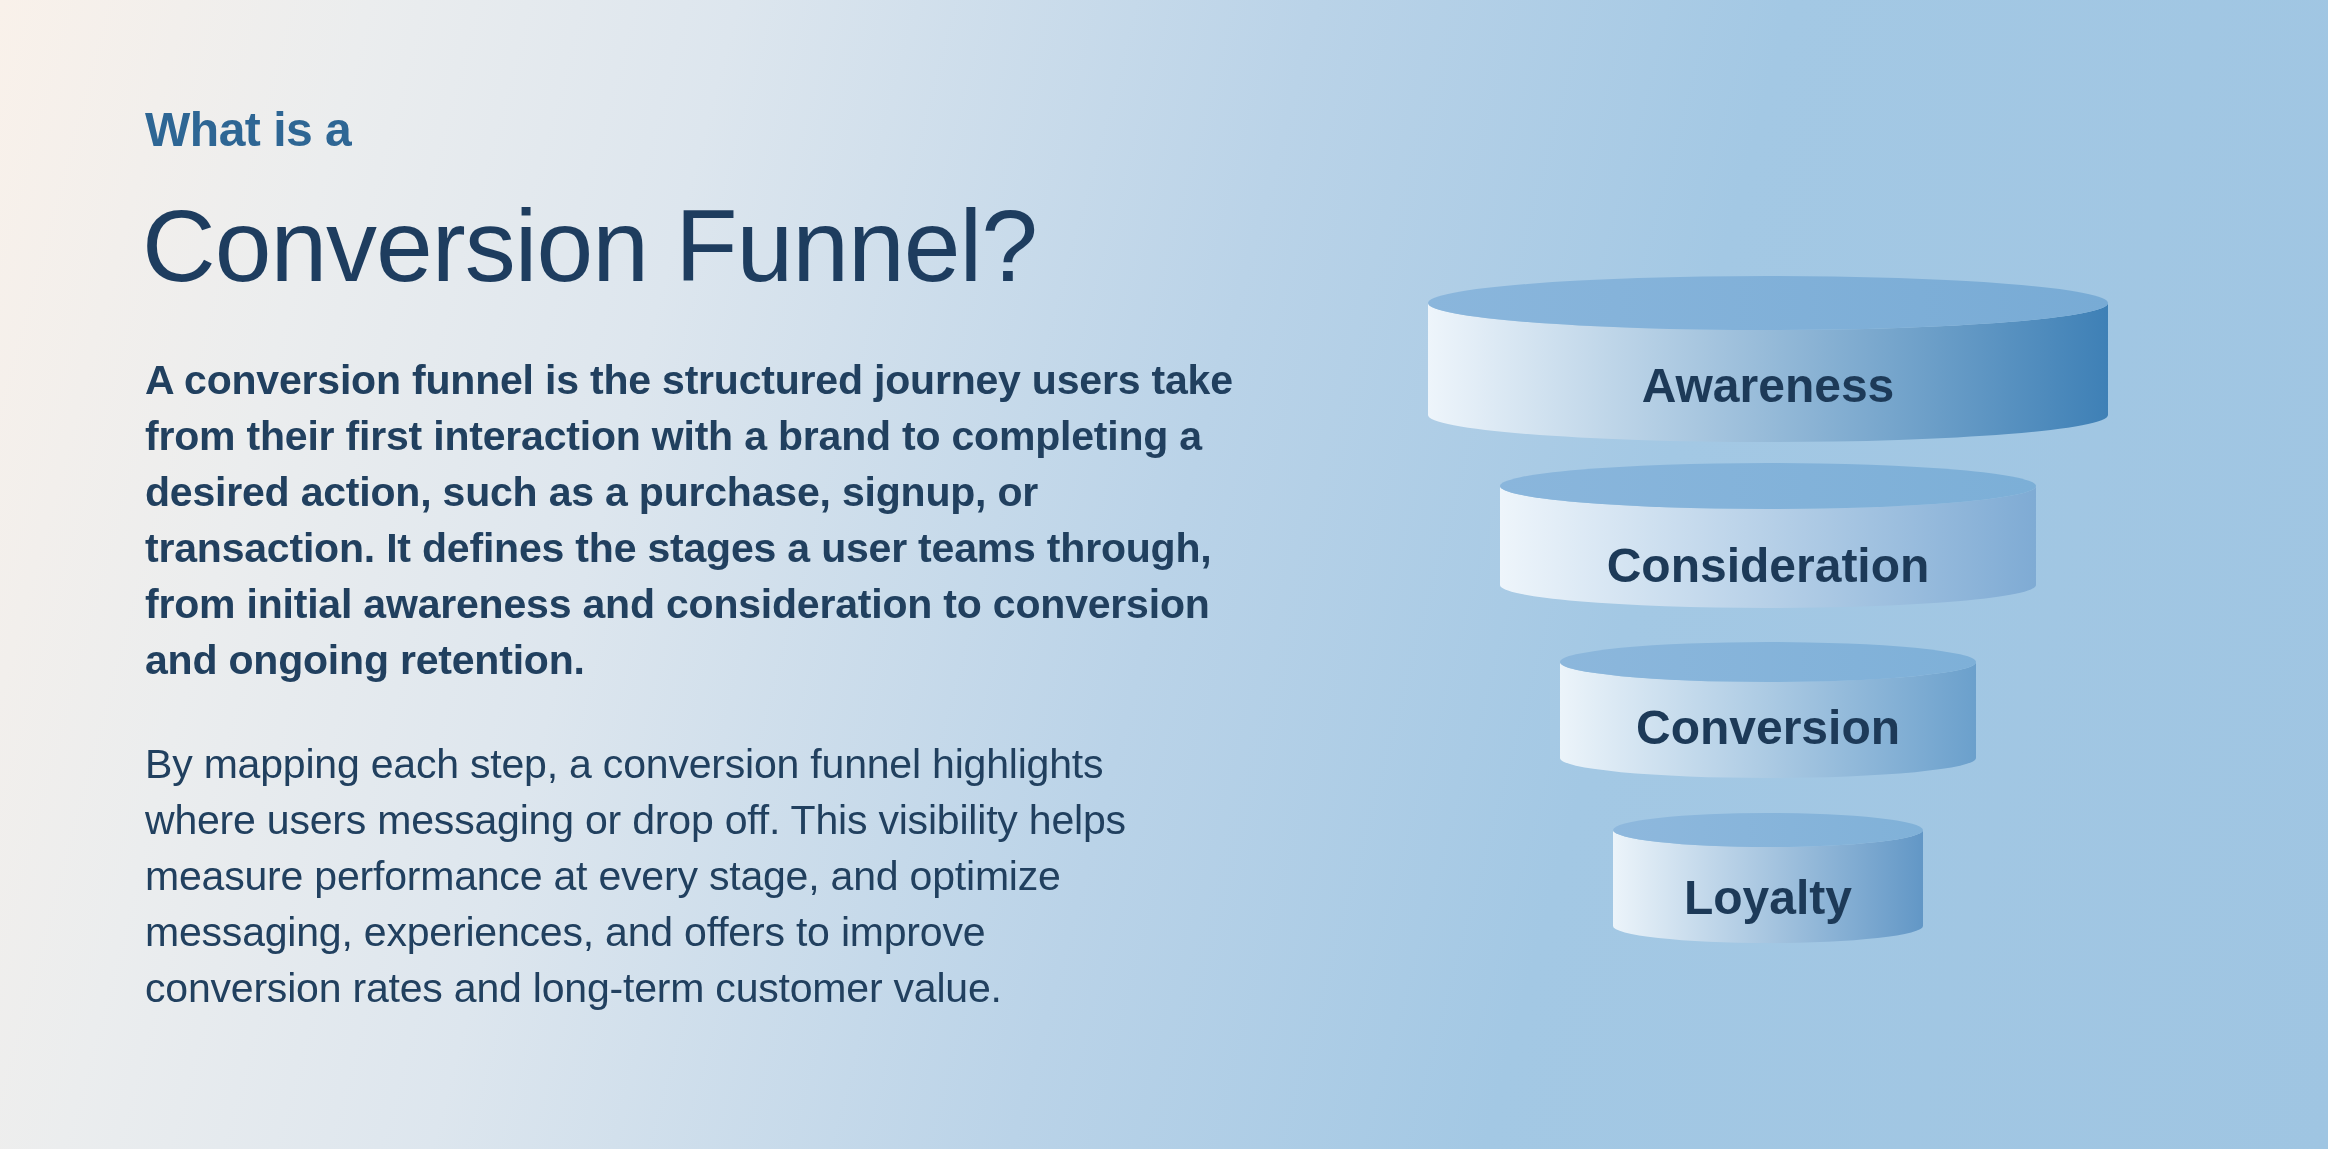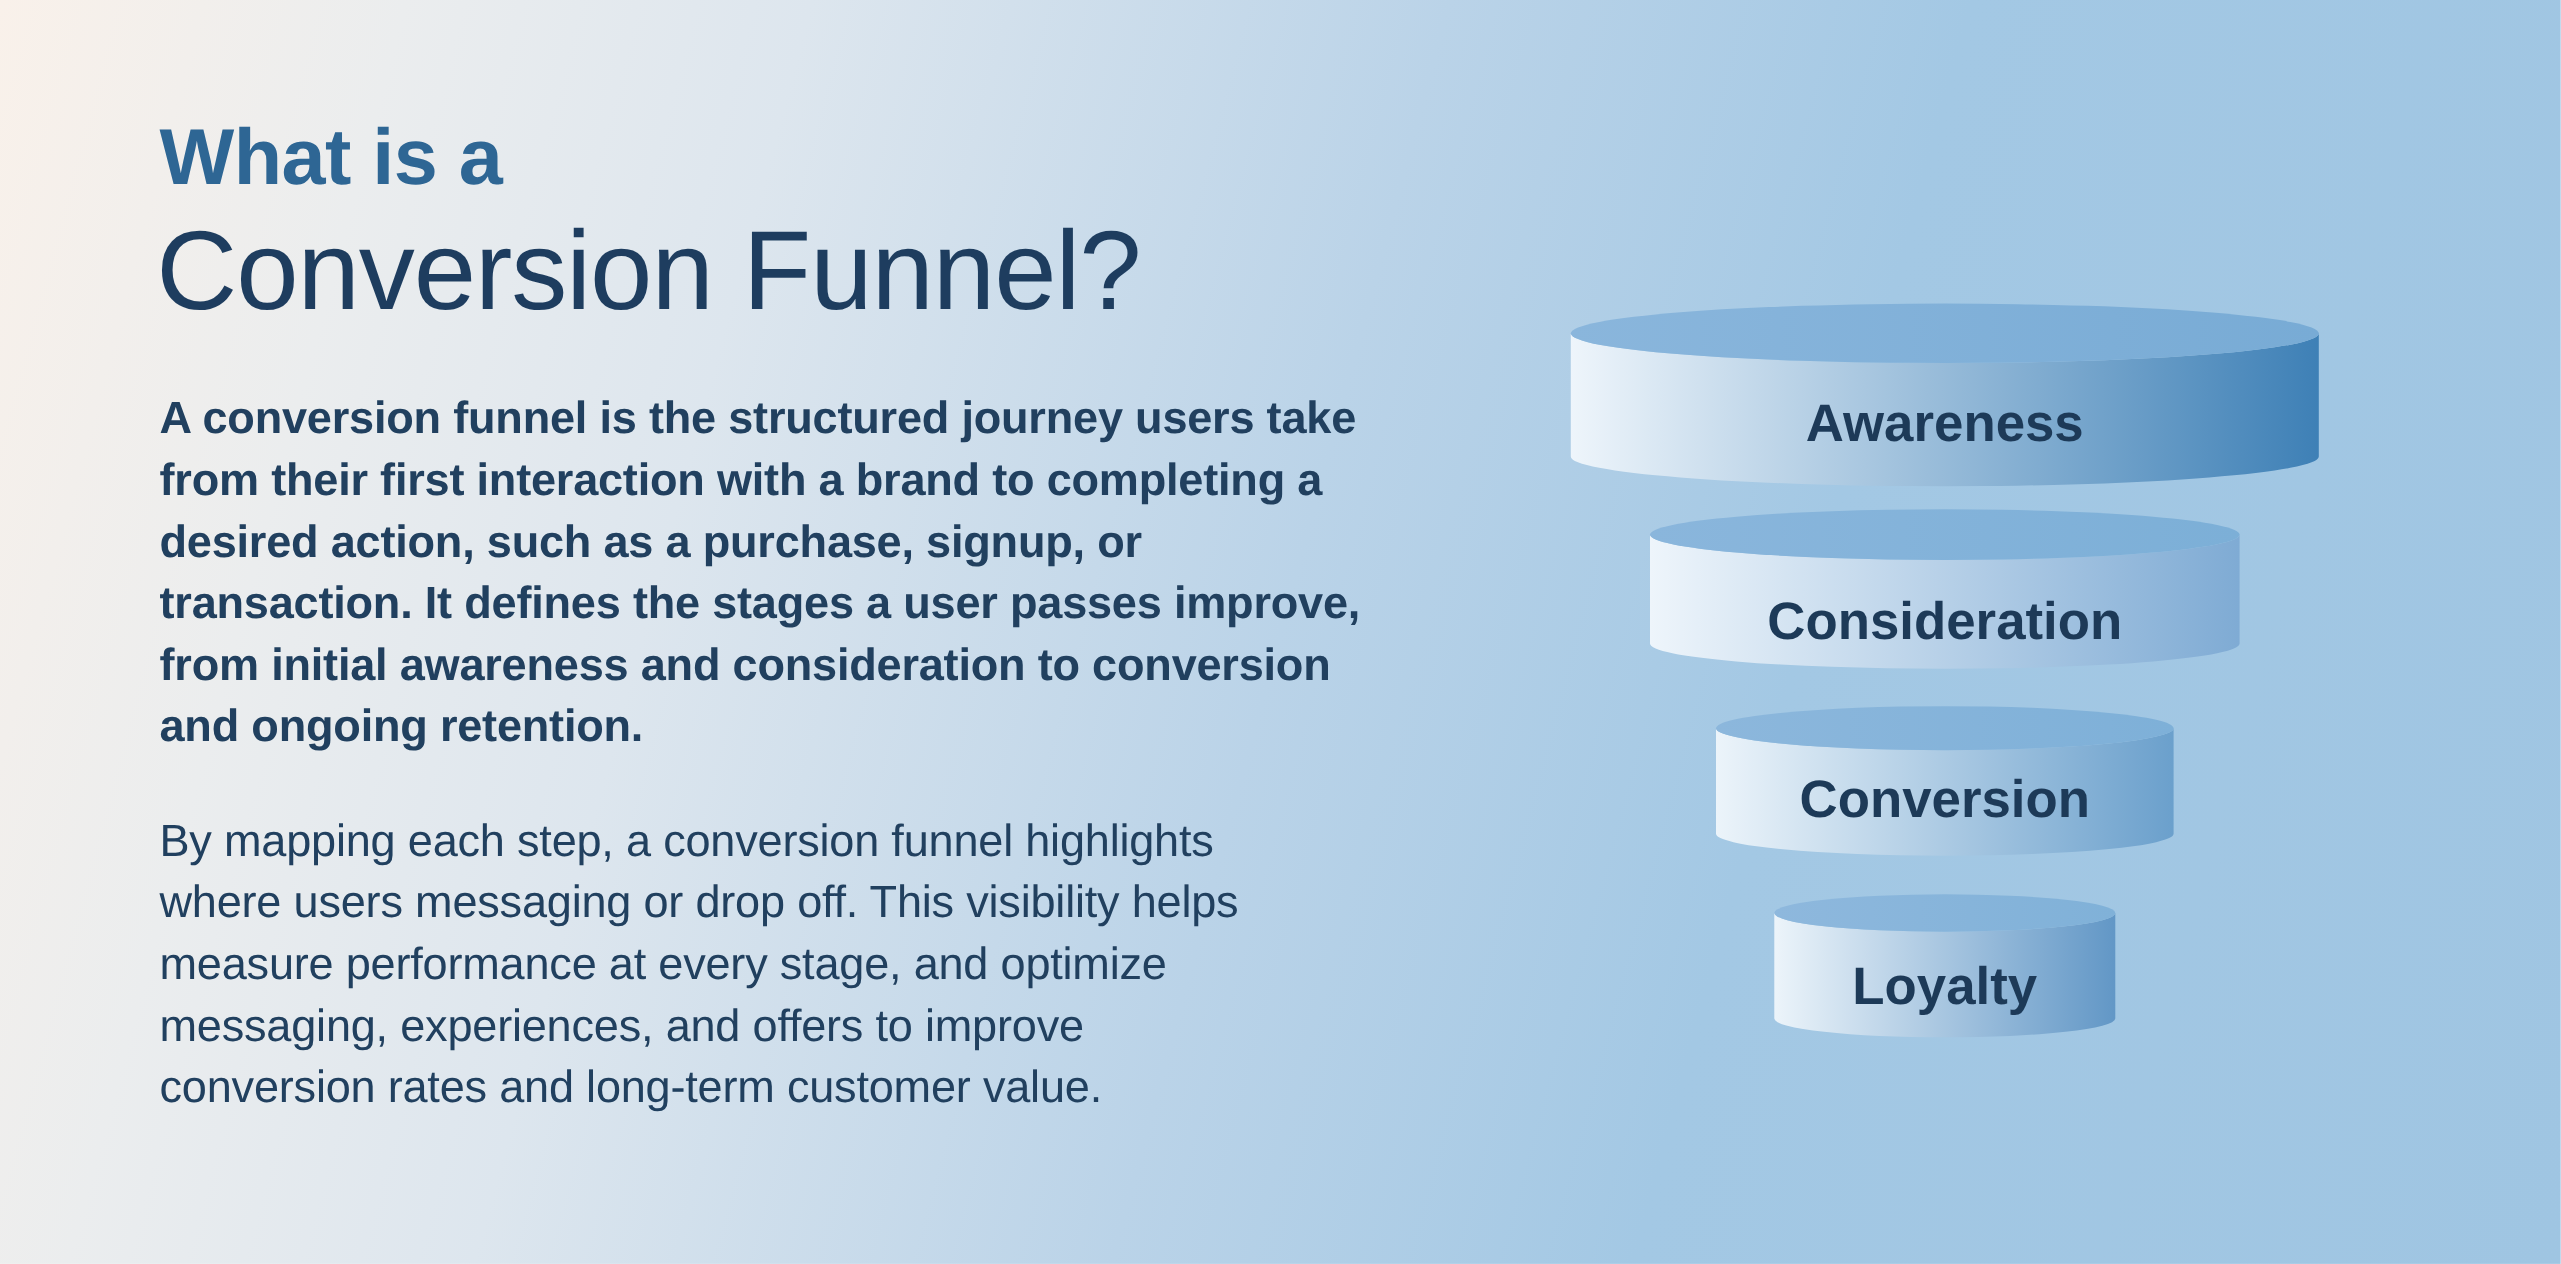--- a/index.html
+++ b/index.html
@@ -13,21 +13,21 @@
       #f9f1ea 0%,
       #ebedee 14%,
       #dde6ee 28%,
       #bad3e8 50%,
       #a3c8e4 68%,
       #9fc5e2 100%);
   }
   .eyebrow{
     position:absolute;
     left:145px; top:104px;
-    font-size:72px;
+    font-size:48px;
     font-weight:bold;
     letter-spacing:-0.5px;
     color:#2e6694;
     line-height:1.1;
   }
   .page-title{
     position:absolute;
     left:142px; top:190px;
     font-size:102px;
     font-weight:normal;
@@ -63,21 +63,21 @@
 <div class="page">
 
   <div class="eyebrow">What is a</div>
 
   <div class="page-title">Conversion Funnel?</div>
 
   <div class="para" id="para1">
     <div class="line">A conversion funnel is the structured journey users take</div>
     <div class="line">from their first interaction with a brand to completing a</div>
     <div class="line">desired action, such as a purchase, signup, or</div>
-    <div class="line">transaction. It defines the stages a user passes improve,</div>
+    <div class="line">transaction. It defines the stages a user teams through,</div>
     <div class="line">from initial awareness and consideration to conversion</div>
     <div class="line">and ongoing retention.</div>
   </div>
 
   <div class="para" id="para2">
     <div class="line">By mapping each step, a conversion funnel highlights</div>
     <div class="line">where users messaging or drop off. This visibility helps</div>
     <div class="line">measure performance at every stage, and optimize</div>
     <div class="line">messaging, experiences, and offers to improve</div>
     <div class="line">conversion rates and long-term customer value.</div>

